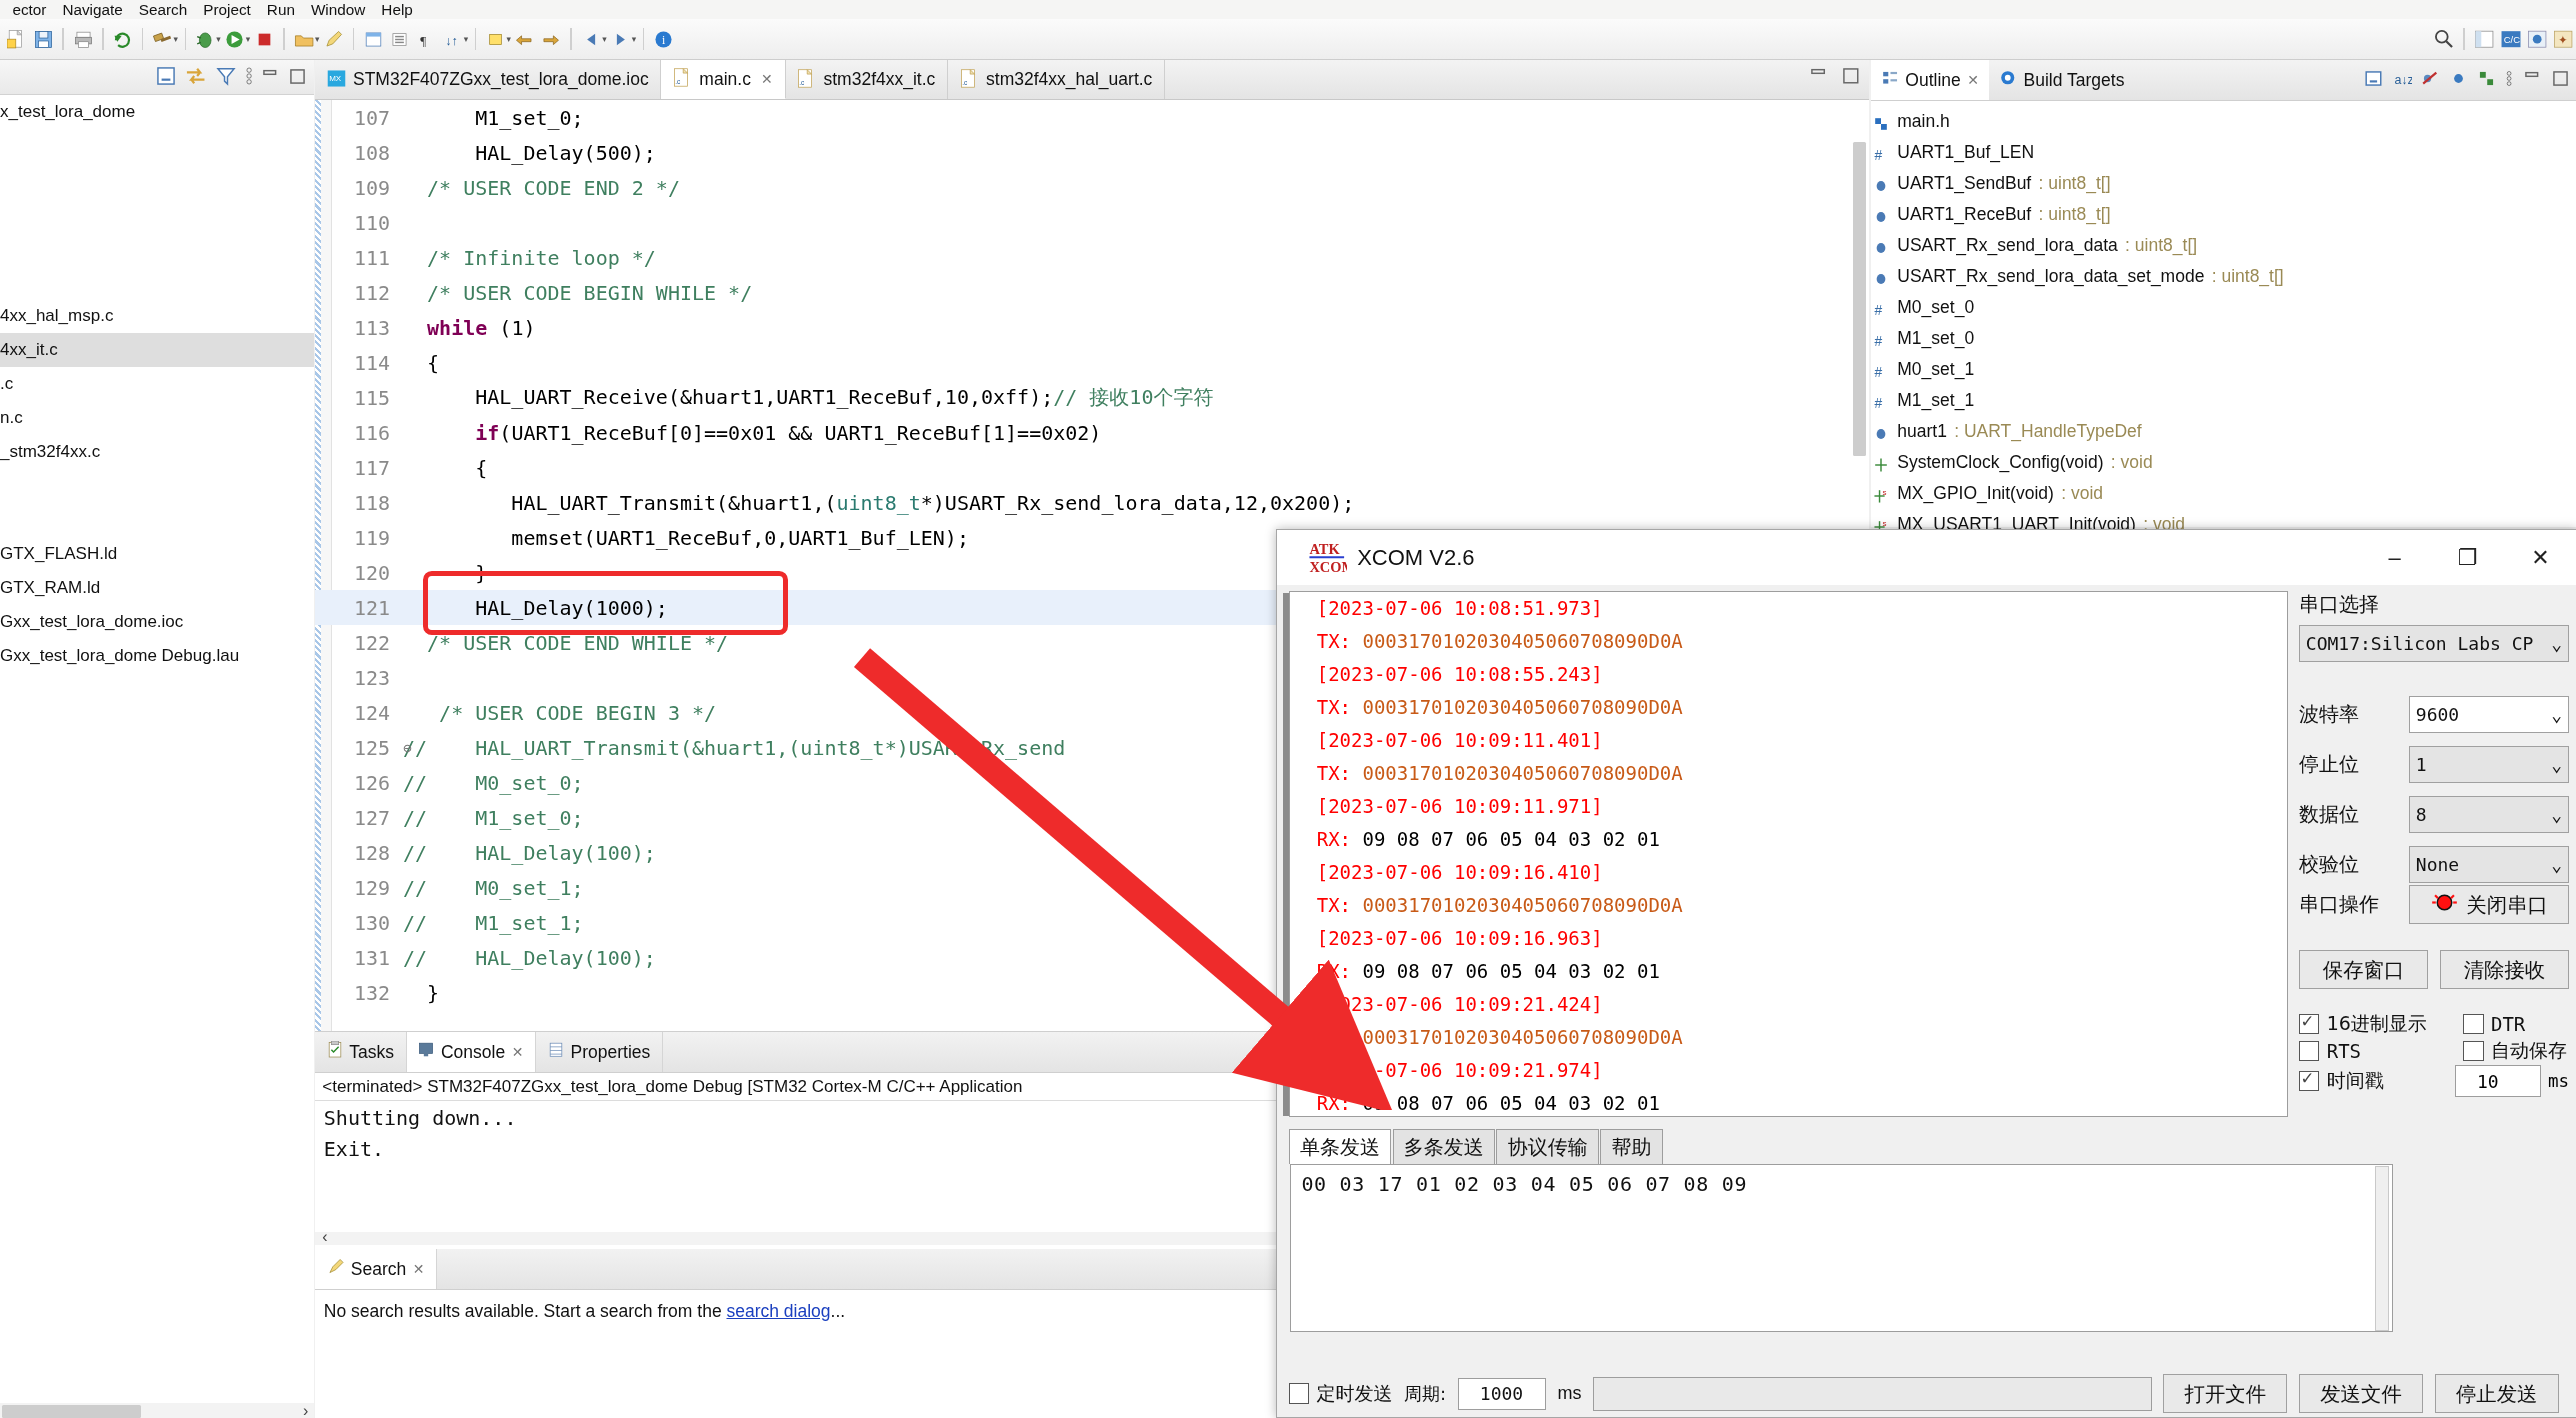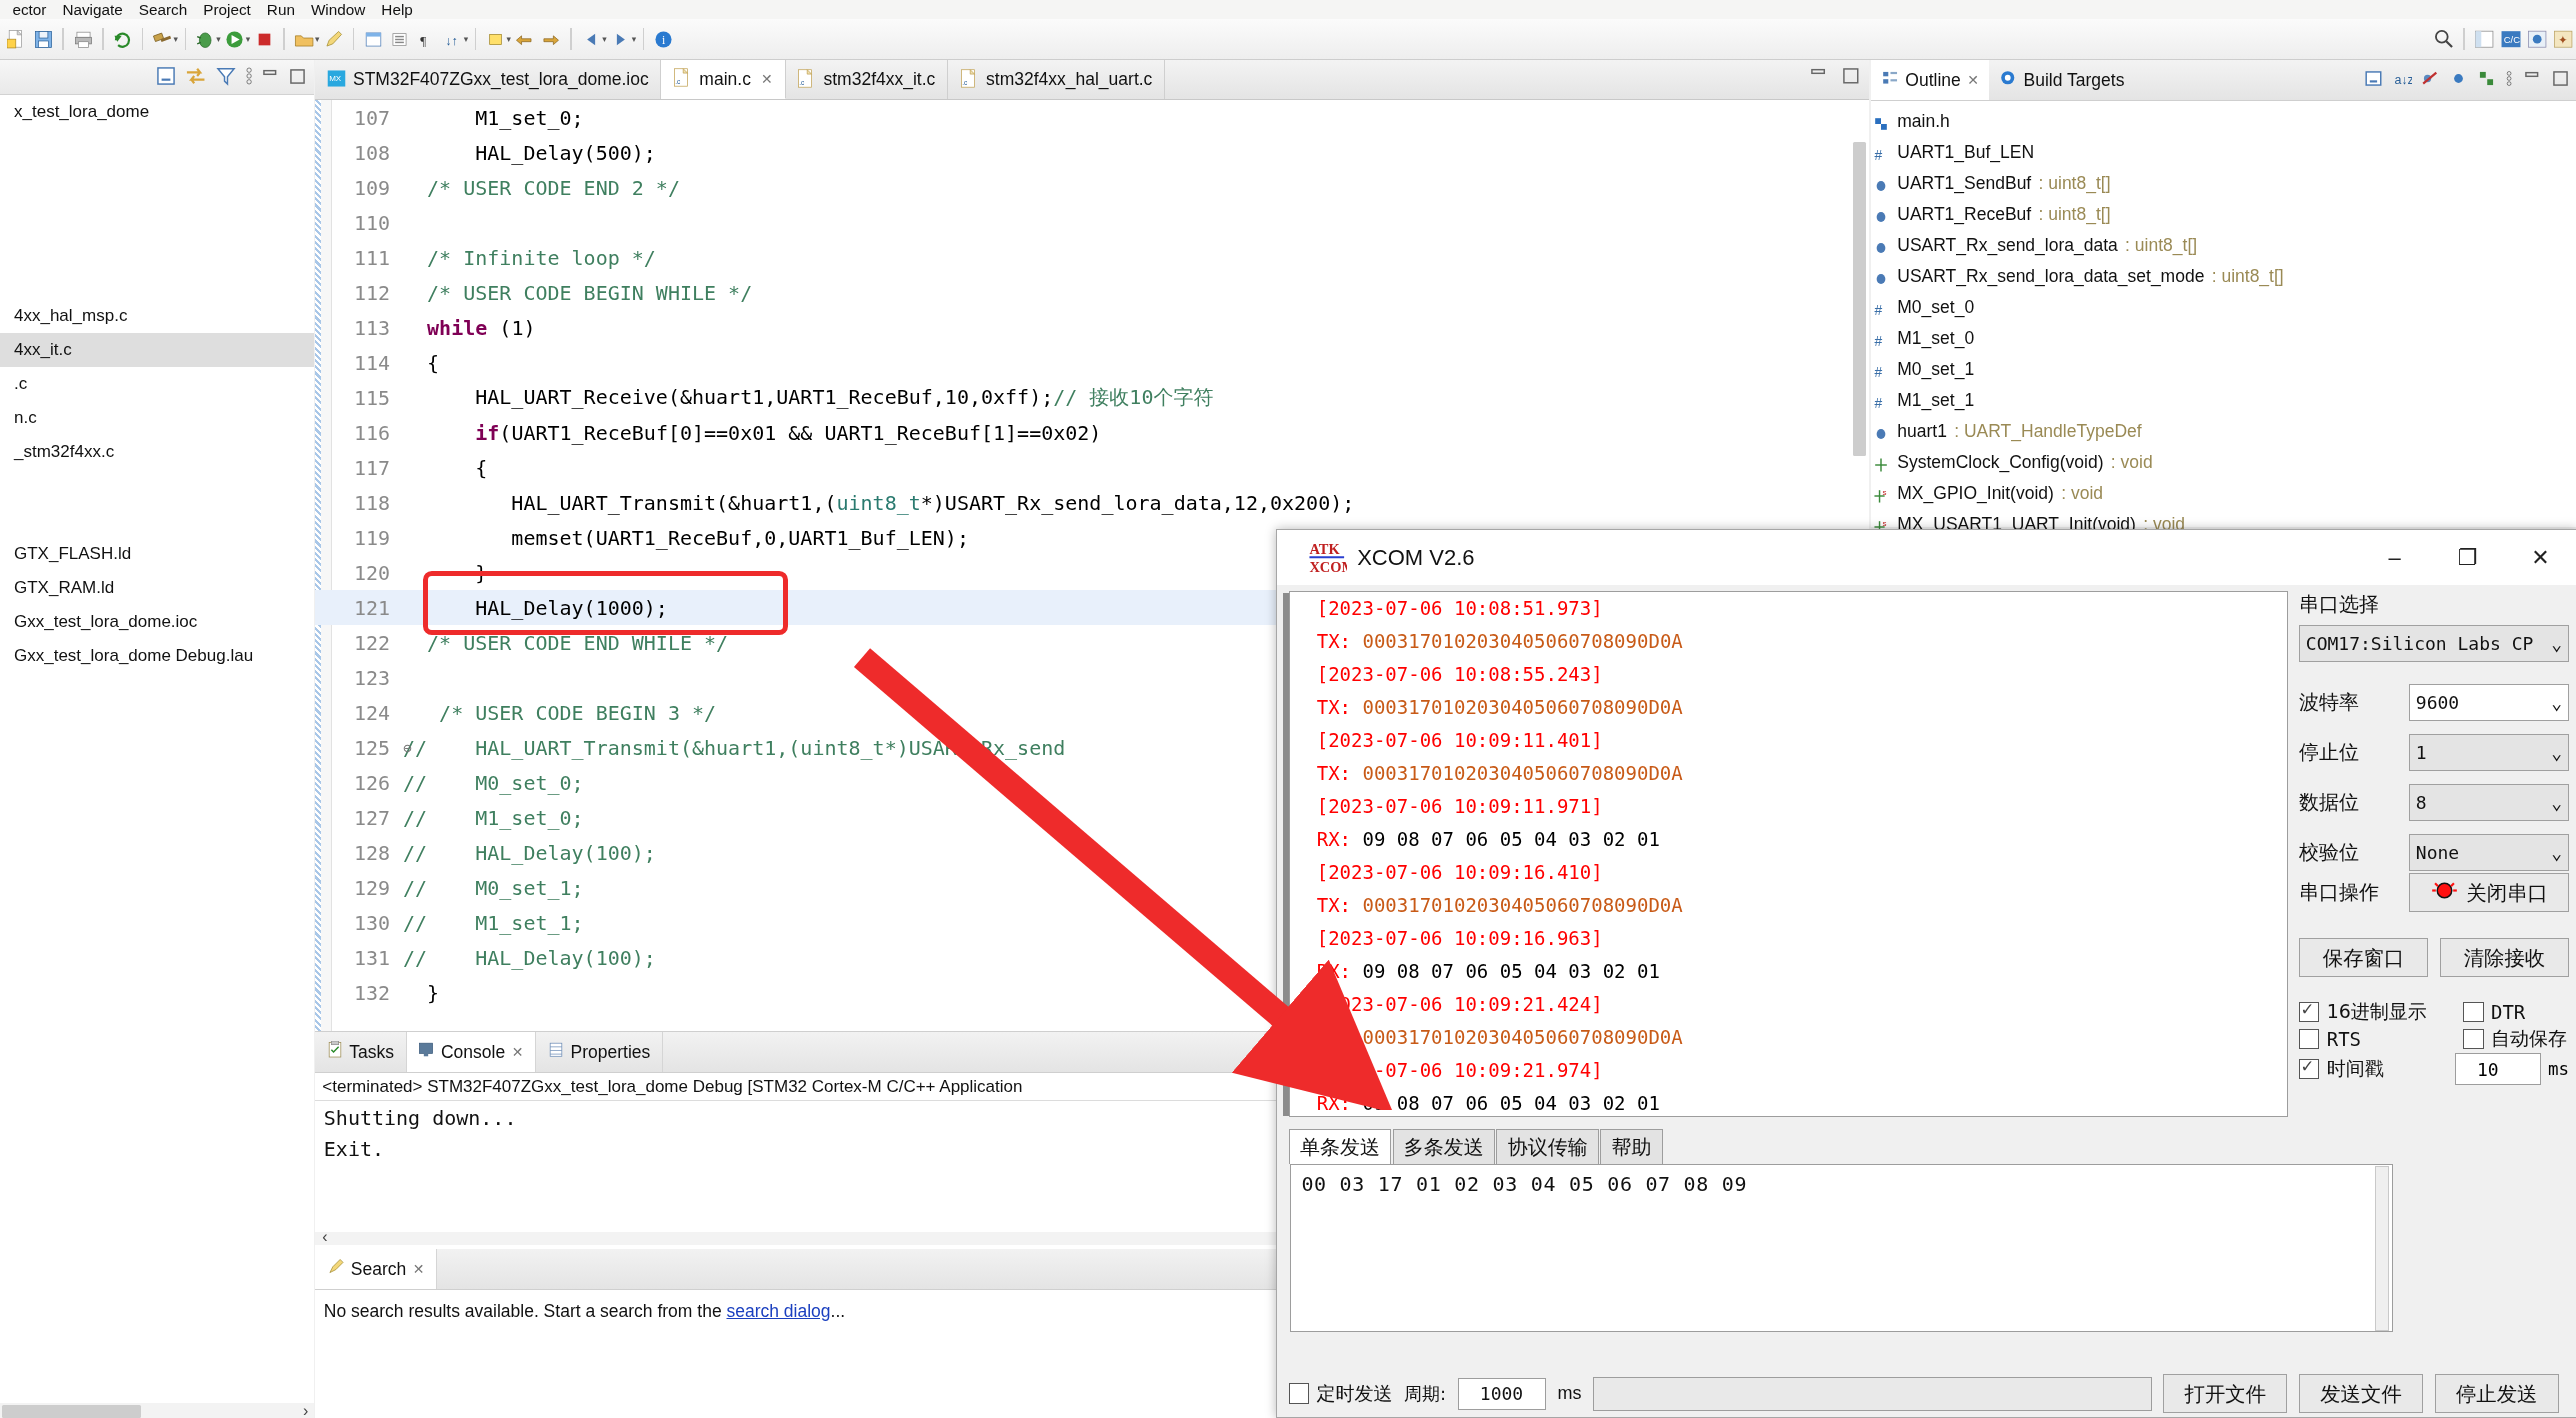--- a/index.html
+++ b/index.html
@@ -37,21 +37,21 @@
   .tbcaret { font-size:8.8px; color:#555; margin-left:-2.9px; }
 
   
   #leftpanel { left:0; top:60px; width:314px; height:1359px; background:#ffffff; }
   #leftpanel .lp-toolbar {
     position:absolute; left:0; top:0; width:314px; height:35px;
     background:linear-gradient(#f7f7f7,#e9e9e9); border-bottom:0.7px solid #d2d2d2;
     display:flex; align-items:center; justify-content:flex-end; gap:7.3px; padding-right:7.3px;
   }
   .tree { position:absolute; left:0; top:35px; width:314px; font-size:17px; color:#111; }
-  .tree .row { height:34px; display:flex; align-items:center; padding-left:14px; white-space:nowrap; }
+  .tree .row { height:34px; display:flex; align-items:center; padding-left:0px; white-space:nowrap; }
   .tree .row.sel { background:#dedede; }
   .tree .gap { height:34px; }
 
   
   #editorarea { left:315px; top:60px; width:1554px; height:971px; background:#ffffff; }
   #tabstrip { position:absolute; left:0; top:0; width:1554px; height:40px;
               background:linear-gradient(#f3f3f3,#e4e4e4); border-bottom:0.7px solid #c8c8c8;
               display:flex; align-items:stretch; }
   .etab { display:flex; align-items:center; gap:7.3px; padding:0 11.7px; font-size:17.5px;
           color:#111; border-right:0.7px solid #cfcfcf; white-space:nowrap; }
@@ -795,21 +795,21 @@
 
   </div>
 
   <div id="xsidebar">
     <div class="xlabel cn" style="margin-bottom:7.3px;">串口选择</div>
     <div class="xcombo">
       <span class="cv">COM17:Silicon Labs CP</span>
       <span>⌄</span>
     </div>
 
-    <div style="display:flex;align-items:center;margin-top:22px;">
+    <div style="display:flex;align-items:center;margin-top:34px;">
       <div class="xlabel cn" style="width:110px;">波特率</div>
       <div class="xcombo white" style="flex:1;">
         <span class="cv">9600</span>
         <span>⌄</span>
       </div>
     </div>
 
     <div style="display:flex;align-items:center;margin-top:13px;">
       <div class="xlabel cn" style="width:110px;">停止位</div>
       <div class="xcombo" style="flex:1;">

